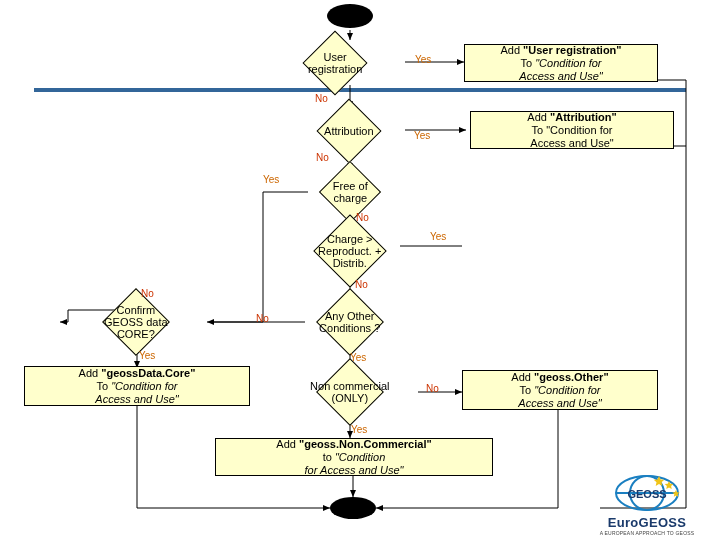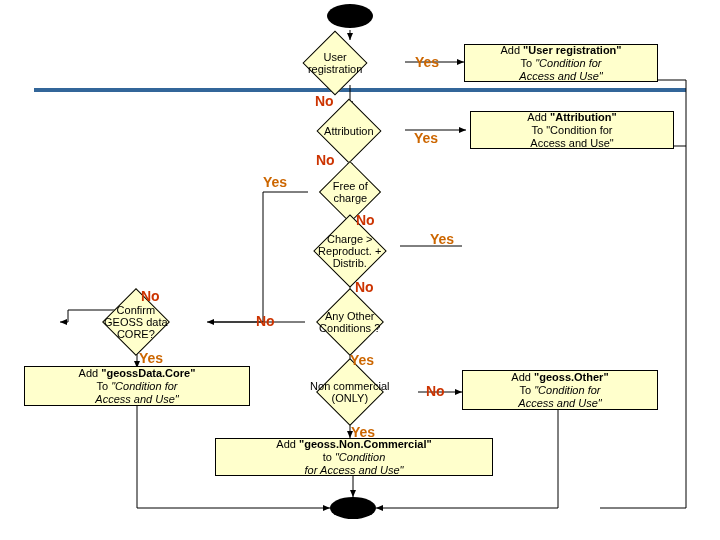--- a/index.html
+++ b/index.html
@@ -3,21 +3,21 @@
 <meta charset="utf-8">
 <style>
   html,body{margin:0;padding:0;}
   body{width:720px;height:540px;background:#ffffff;font-family:"Liberation Sans",sans-serif;overflow:hidden;}
   #stage{position:relative;width:720px;height:540px;}
   svg#wires{position:absolute;left:0;top:0;width:720px;height:540px;}
   .node{position:absolute;box-sizing:border-box;display:flex;align-items:center;justify-content:center;text-align:center;}
   .diamond{background:#ffffcc;border:1px solid #000000;transform:rotate(45deg);}
   .diamond .dlabel{transform:rotate(-45deg);font-size:11px;line-height:12px;color:#000;white-space:nowrap;}
   .box{background:#ffffcc;border:1px solid #000000;font-size:11px;line-height:13px;color:#000;padding:2px;}
-  .lbl{position:absolute;font-size:14px;font-weight:bold;color:#cc6600;}
+  .lbl{position:absolute;font-size:10px;font-weight:normal;color:#cc6600;}
   .lbl.nolbl{color:#cc3300;}
   .terminator{position:absolute;background:#000000;border-radius:50%;}
   .blueline{position:absolute;background:#336699;height:4px;}
   .geoss{position:absolute;right:8px;bottom:4px;width:130px;text-align:center;}
   .geoss .ring{position:relative;width:74px;height:46px;margin:0 auto;}
   .geoss .gtext{font-size:13px;font-weight:bold;color:#1a3a6b;letter-spacing:.3px;}
   .geoss .gsub{font-size:5px;color:#444;letter-spacing:.2px;}
   .bold{font-weight:bold;}
   .ital{font-style:italic;}
 </style>
@@ -160,14 +160,33 @@
   <div class="lbl nolbl" style="left:356px;top:212px;">No</div>
   <div class="lbl" style="left:430px;top:231px;">Yes</div>
   <div class="lbl nolbl" style="left:355px;top:279px;">No</div>
   <div class="lbl nolbl" style="left:141px;top:288px;">No</div>
   <div class="lbl" style="left:139px;top:350px;">Yes</div>
   <div class="lbl nolbl" style="left:256px;top:313px;">No</div>
   <div class="lbl" style="left:350px;top:352px;">Yes</div>
   <div class="lbl nolbl" style="left:426px;top:383px;">No</div>
   <div class="lbl" style="left:351px;top:424px;">Yes</div>
 
+  <div class="geoss">
+    <div class="ring">
+      <svg viewBox="0 0 74 46" width="74" height="46">
+        <g fill="none" stroke="#1a7fc1" stroke-width="2">
+          <ellipse cx="37" cy="24" rx="31" ry="17"></ellipse>
+          <ellipse cx="37" cy="24" rx="17" ry="17"></ellipse>
+          <path d="M6,24 H68"></path>
+        </g>
+        <g fill="#f0c419">
+          <path d="M49,7 l1.6,3.4 3.7,.4 -2.8,2.5 .8,3.6 -3.3,-1.9 -3.3,1.9 .8,-3.6 -2.8,-2.5 3.7,-.4z"></path>
+          <path d="M59,12 l1.3,2.7 3,.3 -2.2,2 .6,2.9 -2.7,-1.5 -2.7,1.5 .6,-2.9 -2.2,-2 3,-.3z"></path>
+          <path d="M66,21 l1.1,2.3 2.5,.3 -1.9,1.7 .5,2.5 -2.2,-1.3 -2.2,1.3 .5,-2.5 -1.9,-1.7 2.5,-.3z"></path>
+        </g>
+        <text x="37" y="29" font-family="Liberation Sans, sans-serif" font-size="11" font-weight="bold" fill="#1a3a6b" text-anchor="middle">GEOSS</text>
+      </svg>
+    </div>
+    <div class="gtext">EuroGEOSS</div>
+    <div class="gsub">A EUROPEAN APPROACH TO GEOSS</div>
+  </div>
 
 </div>
 
 </body></html>

